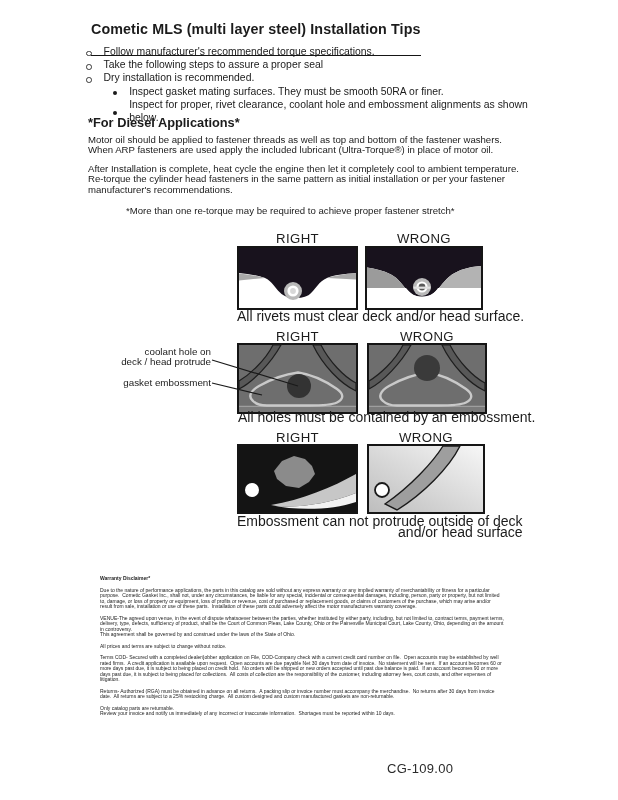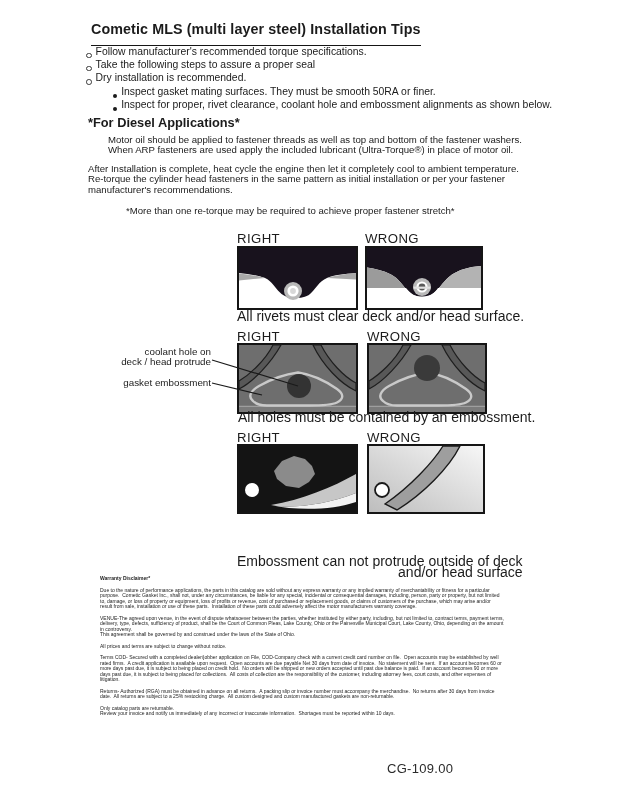--- a/index.html
+++ b/index.html
@@ -5,34 +5,34 @@
   html,body{margin:0;padding:0;}
   body{
     width:618px;height:800px;background:#ffffff;position:relative;overflow:hidden;
     font-family:"Liberation Sans", sans-serif;color:#1b1b1b;
     -webkit-font-smoothing:antialiased;
   }
   .abs{position:absolute;}
   
   .doc-title{
     left:91px;top:21px;font-size:14.3px;font-weight:bold;
-    border-bottom:1.6px solid #151515;padding-bottom:8px;display:inline-block;
+    border-bottom:1.6px solid #151515;padding-bottom:18px;display:inline-block;
     letter-spacing:0.1px;
   }
   .bullets{left:86px;top:45px;width:470px;font-size:10.4px;line-height:13.2px;}
-  .b{display:flex;align-items:flex-end;}
+  .b{display:flex;align-items:center;gap:8px;}
   .mk{flex:0 0 auto;display:inline-block;}
   .mk.o{width:3.6px;height:3.6px;border:1px solid #3a3a3a;border-radius:50%;margin:4px 4px 0 0;}
   .mk.f{width:4.2px;height:4.2px;background:#1b1b1b;border-radius:50%;margin:4px 4px 0 0;}
   .b.sub{margin-left:27px;}
   .diesel-h{left:88px;top:115px;font-size:12.8px;font-weight:bold;}
   .para{left:88px;width:438px;font-size:9.6px;line-height:10.3px;white-space:pre-wrap;}
-  .p1{top:135px;margin-left:20px;} .p2{top:164px;} .p3{top:206px;margin-left:38px;}
+  .p1{top:135px;} .p2{top:164px;} .p3{top:206px;margin-left:38px;}
   
-  .dlabel{font-size:13.2px;letter-spacing:0.4px;color:#1c1c1c;}
+  .dlabel{font-size:13.2px;letter-spacing:0.4px;text-align:center;color:#1c1c1c;}
   .caption{font-size:14px;line-height:11.2px;color:#1b1b1b;text-align:right;}
   .dbox svg{display:block;}
   .ann{font-size:9.8px;line-height:10.4px;text-align:right;color:#1b1b1b;}
   .leader{pointer-events:none;}
   
   .legal{left:100px;top:576px;width:404px;font-size:5px;line-height:5.5px;color:#1d1d1d;}
   .legal .lg-h{font-weight:bold;margin:0 0 6px 0;}
   .legal p{margin:0 0 6px 0;white-space:pre-wrap;}
   
   .footer-code{left:387px;top:761px;font-size:13px;letter-spacing:0.3px;color:#2b2b2b;}
@@ -161,21 +161,21 @@
         <stop offset="0" stop-color="#bdbdbd"></stop>
         <stop offset="1" stop-color="#f7f7f7"></stop>
       </linearGradient>
     </defs>
     <rect x="1" y="1" width="116" height="68" fill="url(#g3)" stroke="#151515" stroke-width="2"></rect>
     <path d="M76,2 C66,18 44,42 18,60 L30,66 C56,50 82,24 93,2 Z" fill="#9e9e9e" stroke="#1a1a1a" stroke-width="1.4"></path>
     <circle cx="15" cy="46" r="7" fill="#ffffff" stroke="#1a1a1a" stroke-width="1.8"></circle>
   </svg>
 </div>
 
-<div class="abs caption" style="left:237px;top:516px;margin-top:40px;">
+<div class="abs caption" style="left:237px;top:516px;">
   <div>Embossment can not protrude outside of deck</div>
   <div>and/or head surface</div>
 </div>
 
 <div class="abs legal">
   <div class="lg-h">Warranty Disclaimer*</div>
   <p>Due to the nature of performance applications, the parts in this catalog are sold without any express warranty or any implied warranty of merchantability or fitness for a particular purpose.  Cometic Gasket Inc., shall not, under any circumstances, be liable for any special, incidental or consequential damages, including, person, party or property, but not limited to, damage, or loss of property or equipment, loss of profits or revenue, cost of purchased or replacement goods, or claims of customers of the purchase, which may arise and/or result from sale, installation or use of these parts.  Installation of these parts could adversely affect the motor manufacturers warranty coverage.</p>
   <p>VENUE-The agreed upon venue, in the event of dispute whatsoever between the parties, whether instituted by either party, including, but not limited to, contract terms, payment terms, delivery, type, defects, sufficiency of product, shall be the Court of Common Pleas, Lake County, Ohio or the Painesville Municipal Court, Lake County, Ohio, depending on the amount in controversy.
 This agreement shall be governed by and construed under the laws of the State of Ohio.</p>
   <p>All prices and terms are subject to change without notice.</p>

